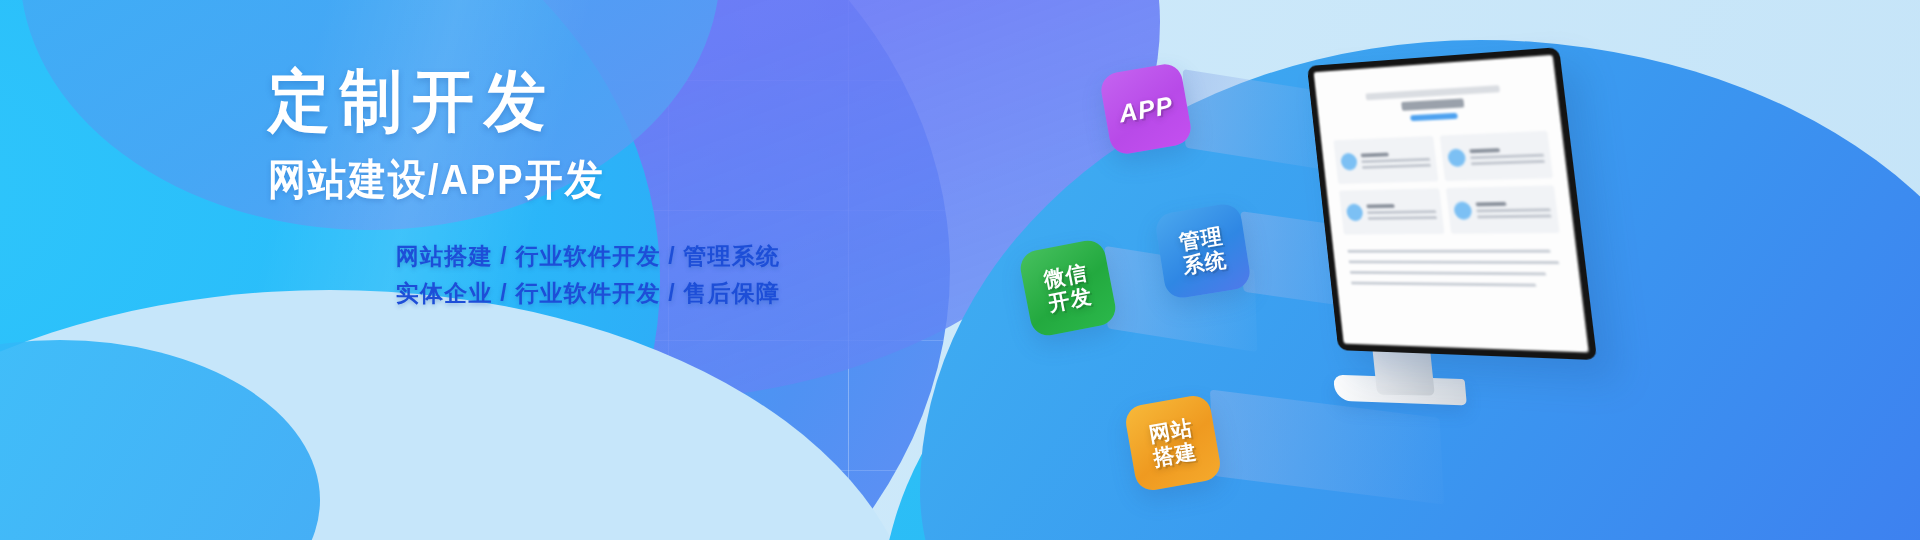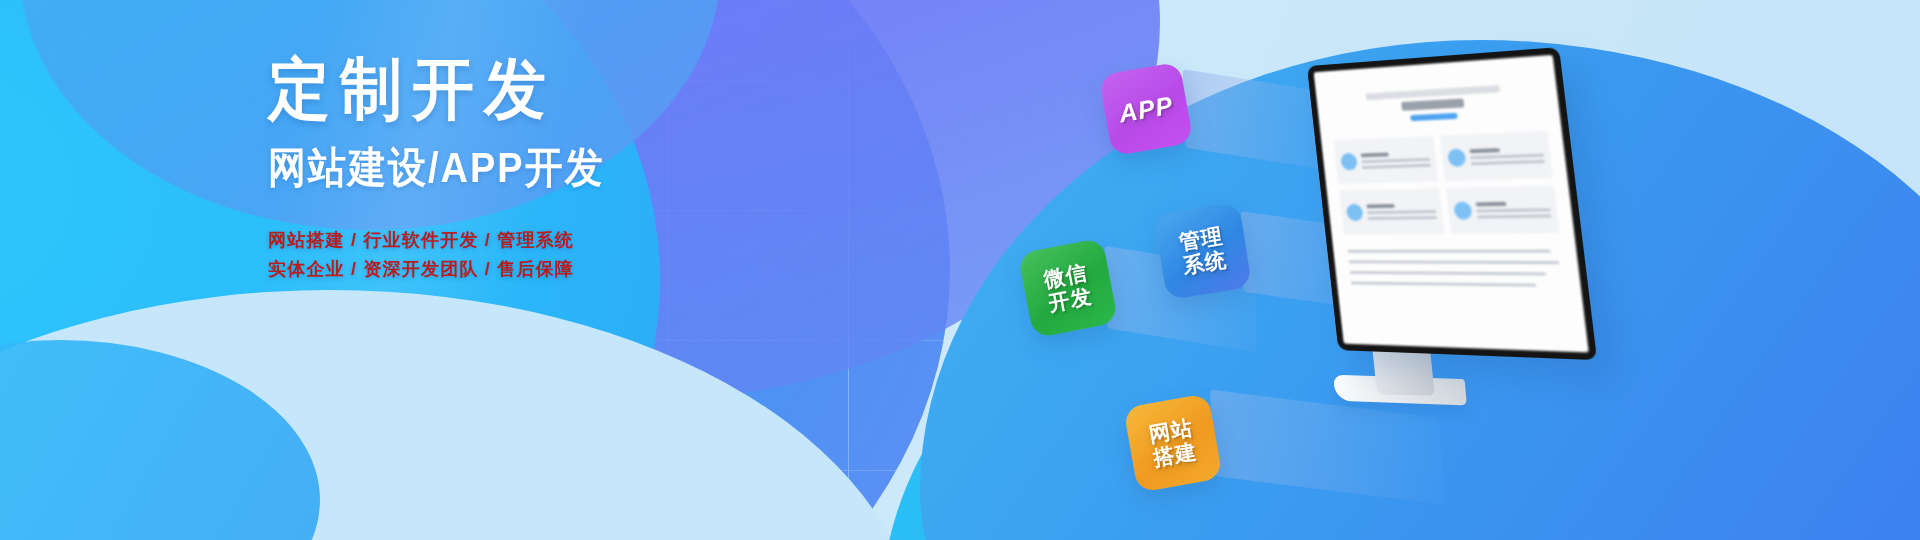--- a/index.html
+++ b/index.html
@@ -85,21 +85,21 @@
   }
   .streak{
     position:absolute;
     left:250px;top:-60px;
     width:260px;height:760px;
     transform:rotate(14deg);
     background:linear-gradient(90deg,rgba(255,255,255,0),rgba(255,255,255,.10),rgba(255,255,255,0));
   }
 
   
-  .copy{position:absolute;left:268px;top:56px;width:640px;}
+  .copy{position:absolute;left:268px;top:68px;width:640px;}
 
   .headline{
     font-size:62px;
     line-height:1.0;
     font-weight:900;
     color:#fff;
     letter-spacing:10px;
     font-family:"Liberation Sans","DejaVu Sans",sans-serif;
     text-shadow:0 3px 6px rgba(20,70,150,.25);
     transform:scaleY(1.08);
@@ -111,27 +111,28 @@
     line-height:1.0;
     font-weight:900;
     color:#fff;
     letter-spacing:2px;
     text-shadow:0 2px 5px rgba(20,70,150,.22);
     transform:scaleY(1.12);
     transform-origin:left top;
   }
   .points{margin-top:42px;}
   .point-line{
-    font-size:18px;
+    font-size:23px;
     line-height:1.62;
     font-weight:700;
-    color:#b91c1c;
+    color:#1d4ed8;
     letter-spacing:1.2px;
     text-shadow:0 2px 4px rgba(30,90,170,.32);
     white-space:pre;
+    text-align:center;
   }
 
   
   .card{
     position:absolute;
     border-radius:18px;
     display:flex;align-items:center;justify-content:center;
     color:#fff;
     font-weight:900;
     text-align:center;
@@ -269,21 +270,21 @@
   <div class="blob-lightbottom"></div>
   <div class="blob-bottomleft"></div>
   <div class="bg-br2"></div>
   <div class="bg-br"></div>
 
   <div class="copy">
     <div class="headline">定制开发</div>
     <div class="subhead">网站建设/APP开发</div>
     <div class="points">
       <div class="point-line">网站搭建 / 行业软件开发 / 管理系统</div>
-      <div class="point-line">实体企业 / 资深开发团队 / 售后保障</div>
+      <div class="point-line">实体企业 / 行业软件开发 / 售后保障</div>
     </div>
   </div>
 
   <div class="card-shadow sh-app"></div>
   <div class="card card-app">
     <span class="lbl">APP</span>
   </div>
 
   <div class="card-shadow sh-mgmt"></div>
   <div class="card card-mgmt">

